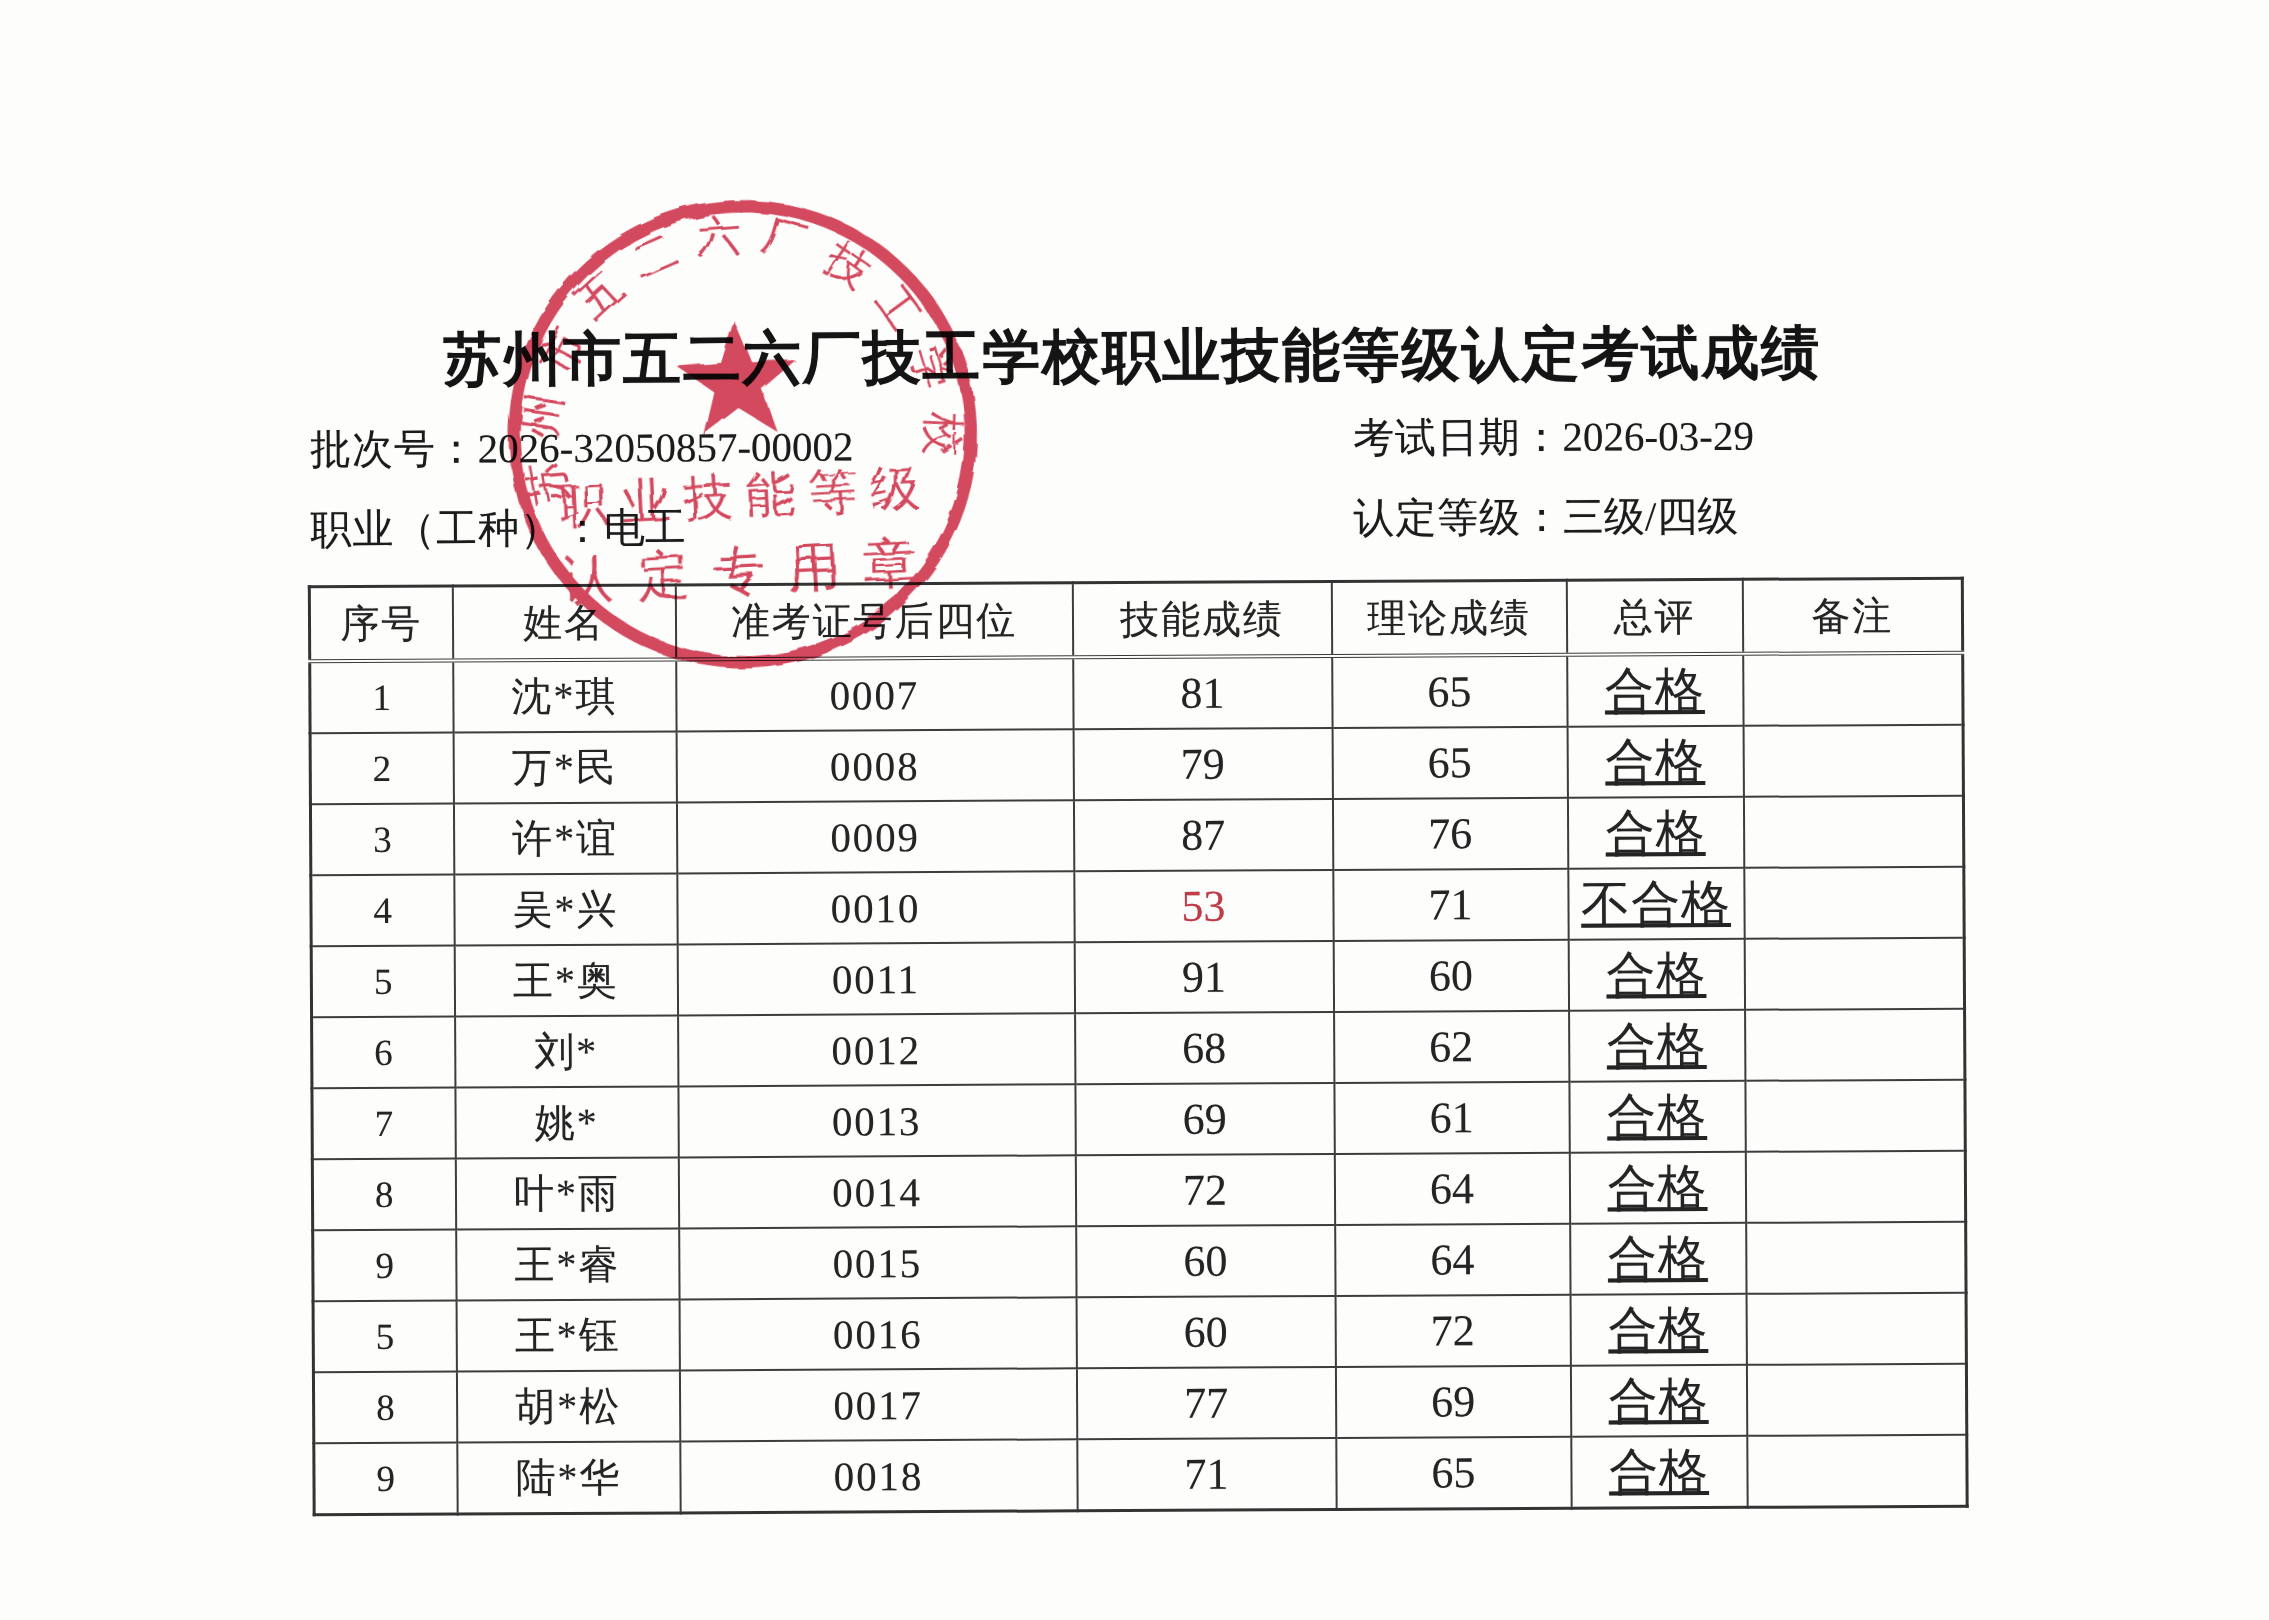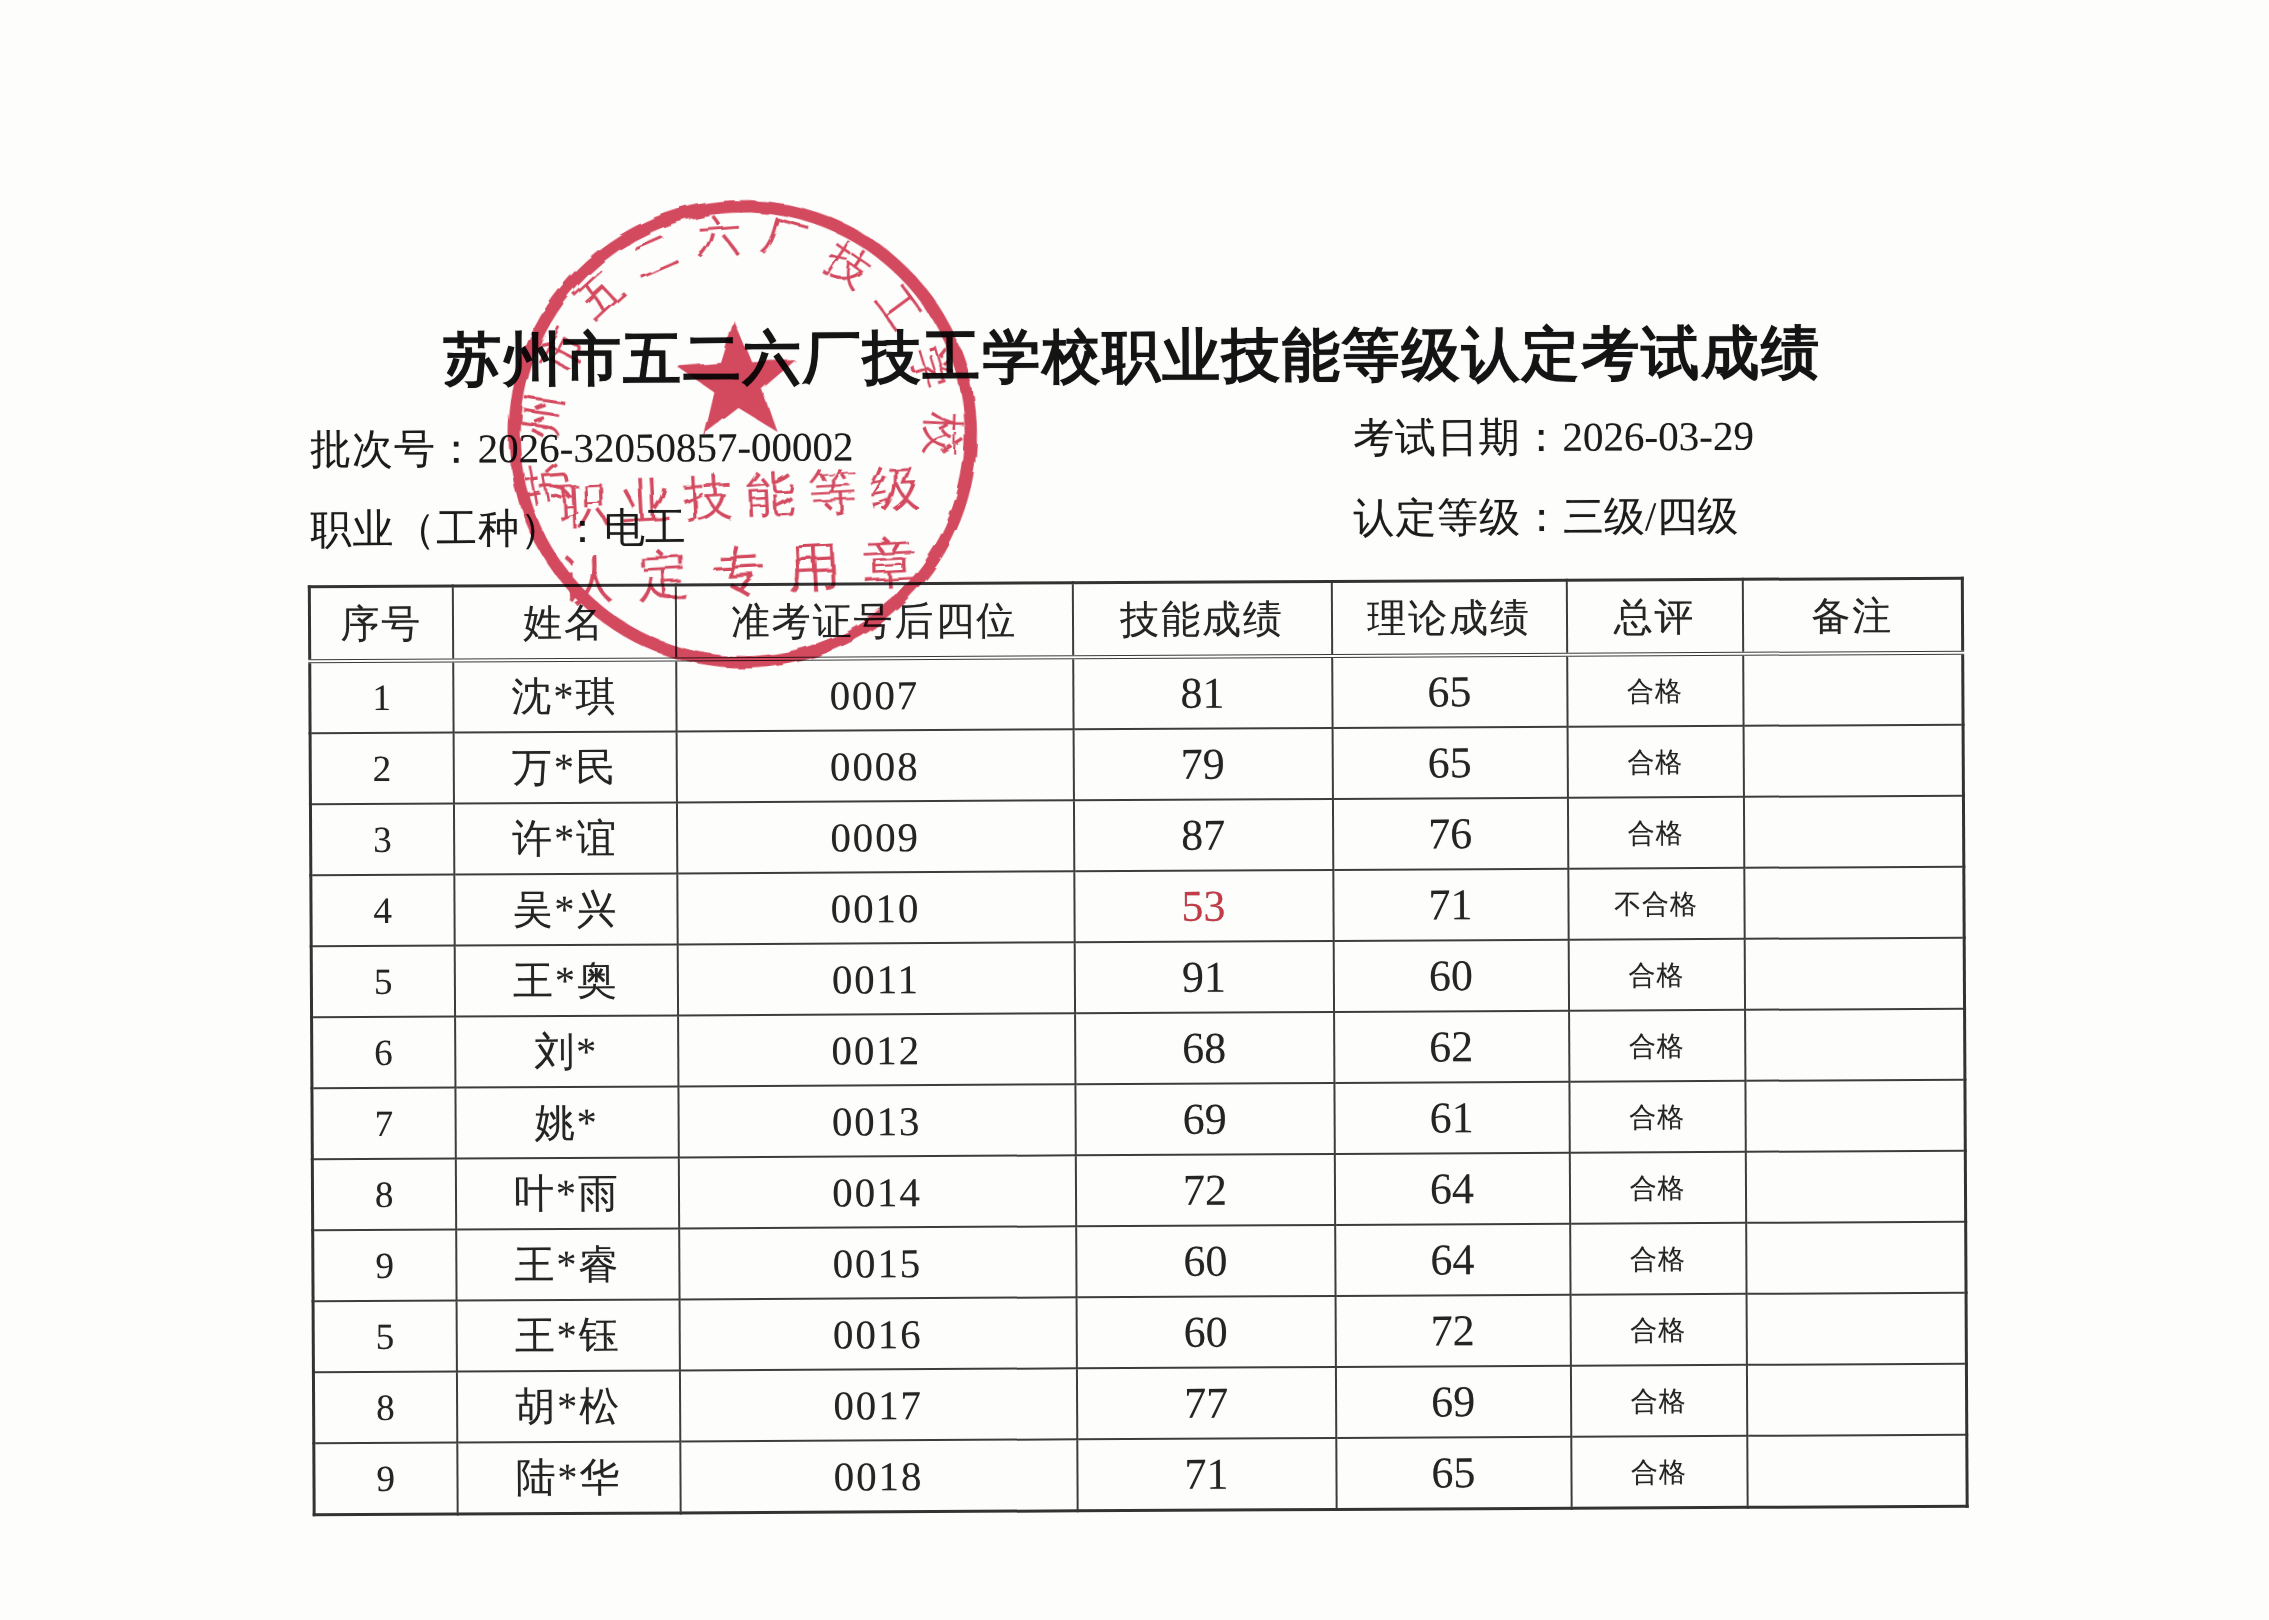--- a/index.html
+++ b/index.html
@@ -28,21 +28,21 @@
                vertical-align:middle;padding:0;overflow:hidden;
                text-shadow:0 0 0.9px rgba(40,40,40,.35);}
   table.scores th{height:71px;font-weight:normal;font-size:39px;letter-spacing:1.9px;
                border-bottom:4.7px double #3a3a3a;}
   table.scores td{height:69px;}
   table.scores{border:3.8px solid #333;}
   td.c-no{font-size:37px;}
   td.c-name{font-size:40px;letter-spacing:1.9px;}
   td.c-ticket{font-size:41px;letter-spacing:1.9px;}
   td.c-score{font-size:44px;}
-  td.c-overall{font-size:27px;letter-spacing:0.9px;}
+  td.c-overall{font-size:49px;letter-spacing:0.9px;text-decoration:underline;}
   td.fail-score{color:#c43b48;}
 
   svg.stamp{position:absolute;left:0;top:0;width:2269px;height:1620px;
             pointer-events:none;mix-blend-mode:multiply;opacity:.93;}
 </style>
 </head>
 <body>
 
 <div class="sheet">
   <div class="doc">

